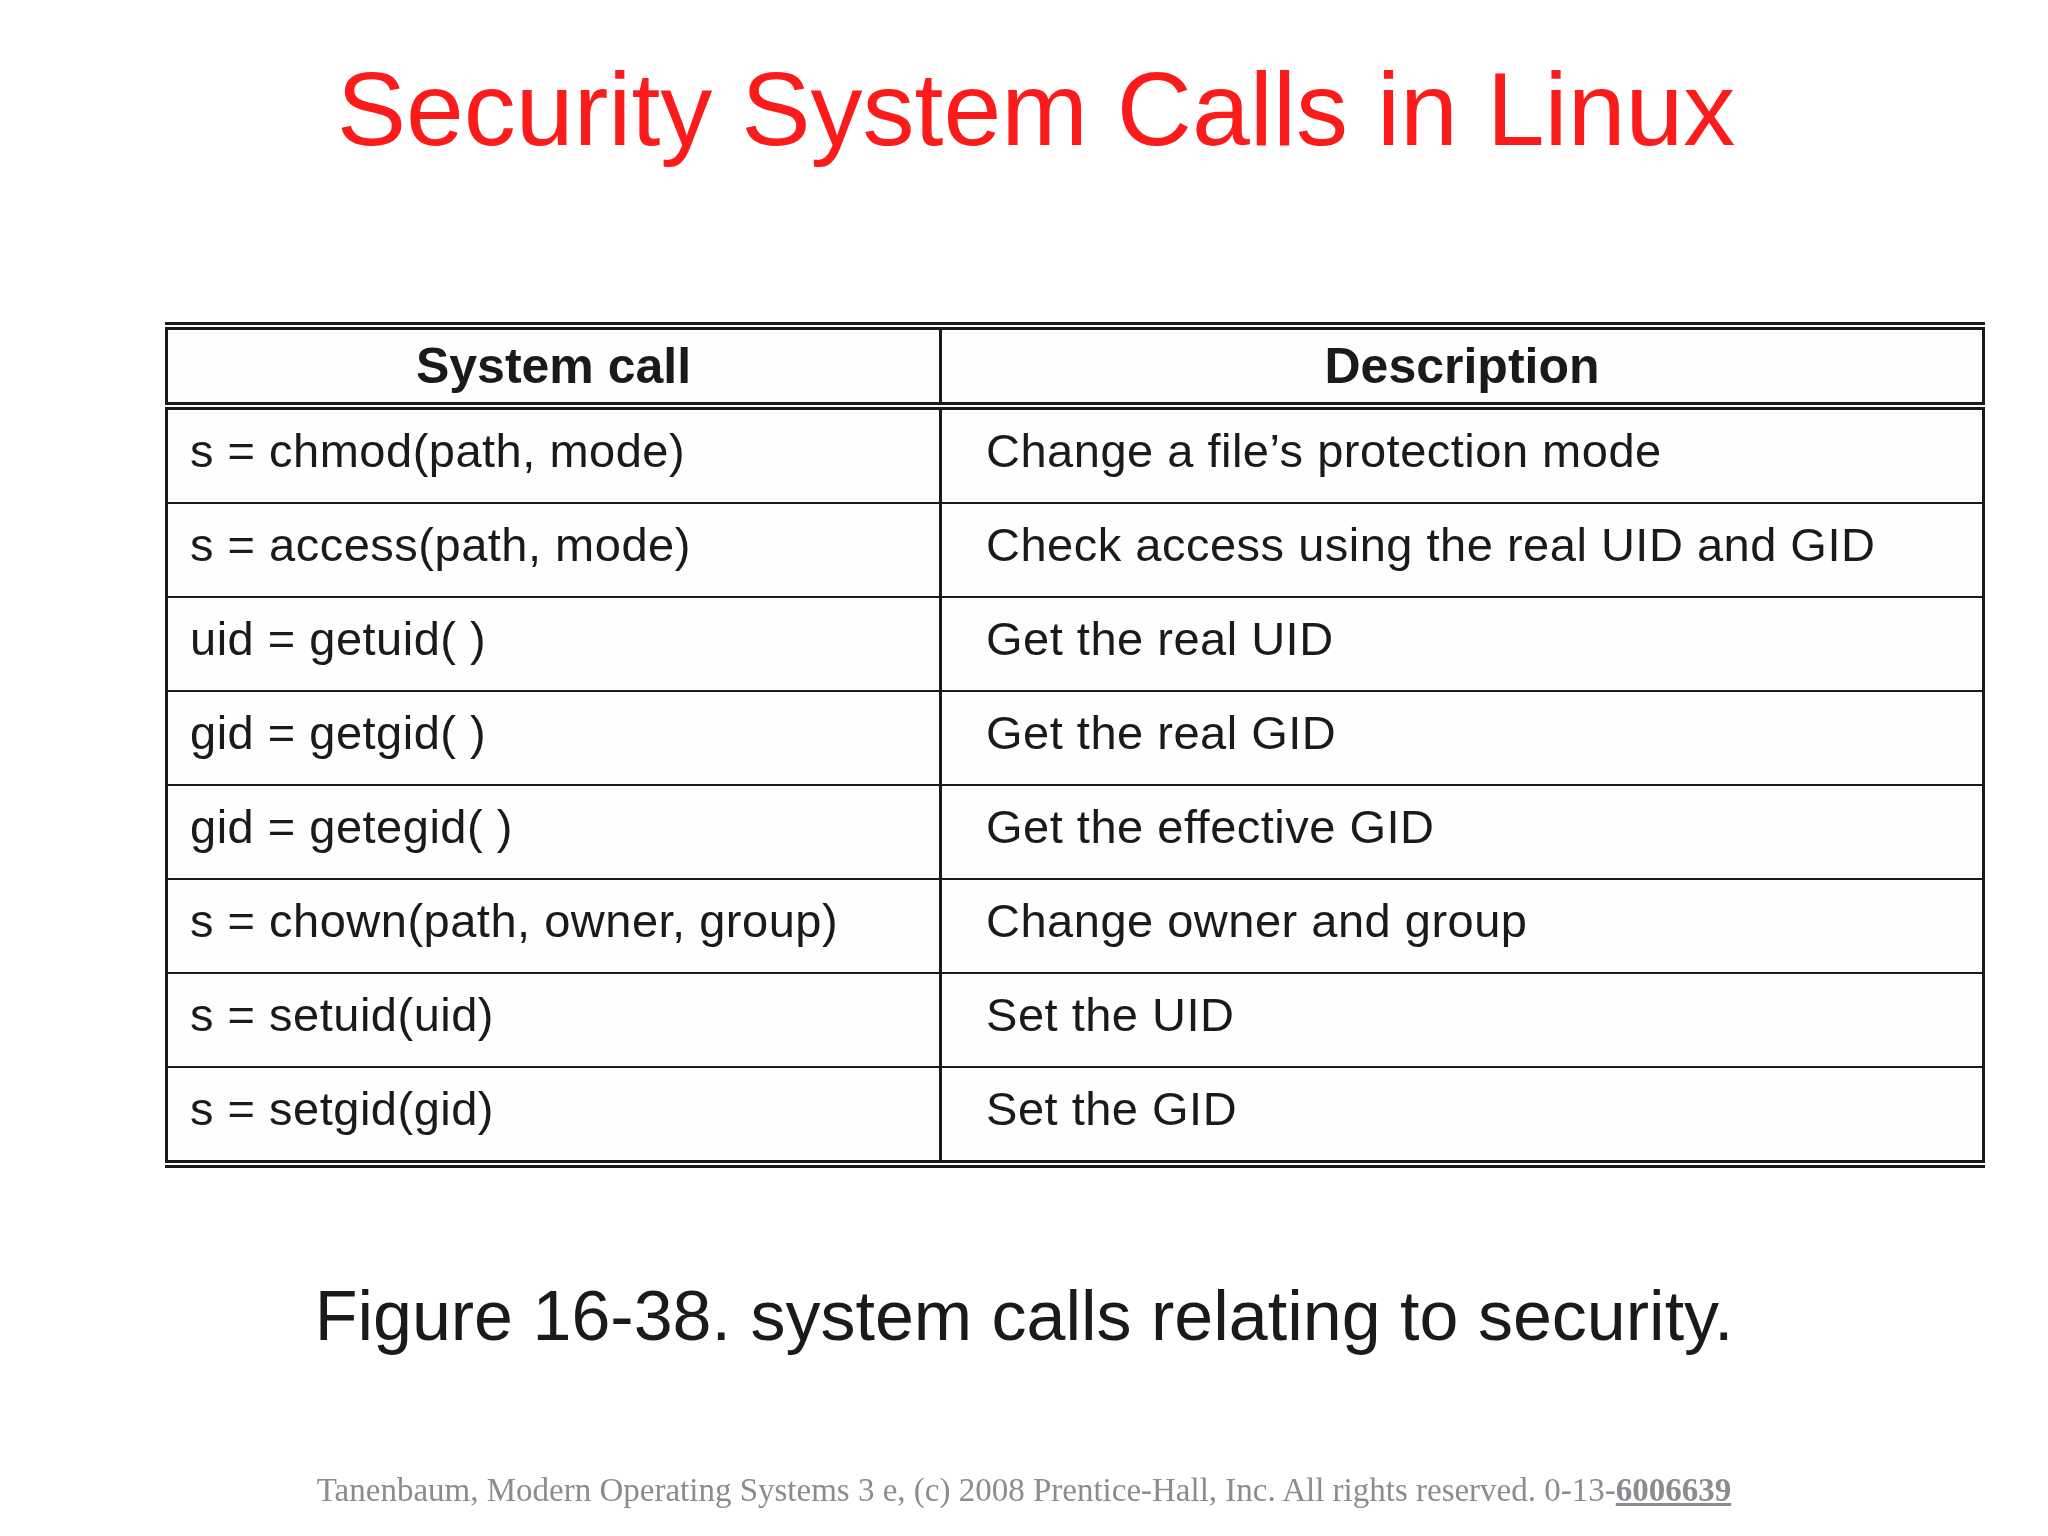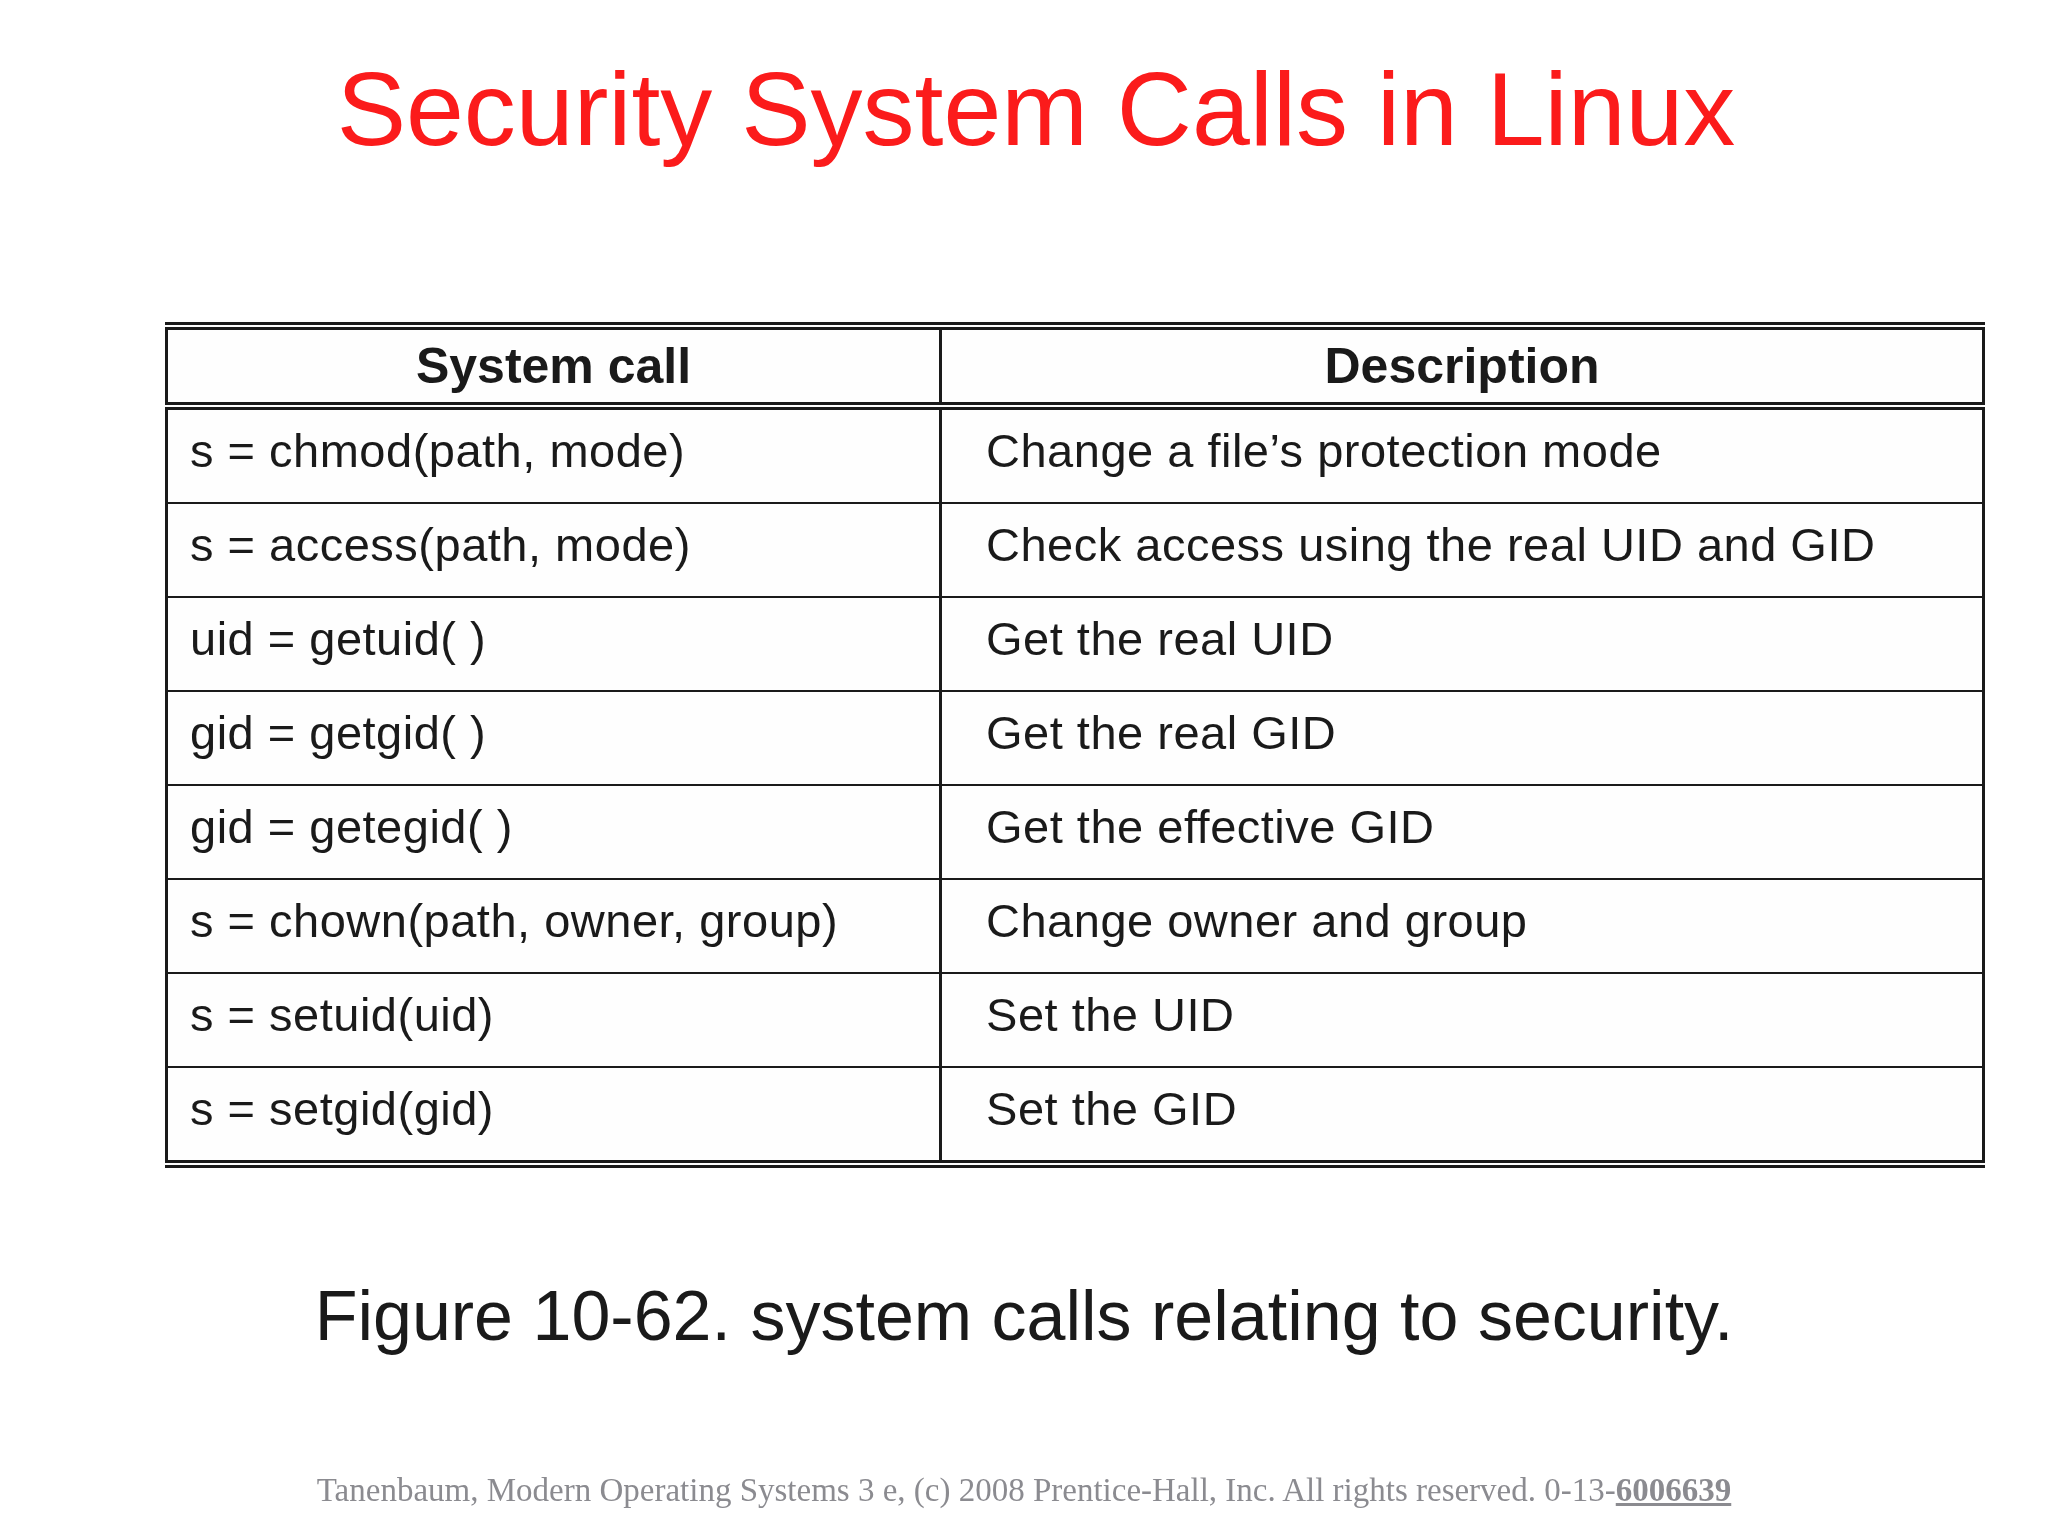--- a/index.html
+++ b/index.html
@@ -143,17 +143,17 @@
             <td class="desc-cell">Set the UID</td>
           </tr>
           <tr>
             <td class="call-cell">s = setgid(gid)</td>
             <td class="desc-cell">Set the GID</td>
           </tr>
         </tbody>
     </table>
   </div>
 
-  <div class="caption">Figure 10-62. system calls relating to security.</div>
+  <div class="caption">Figure 16-38. system calls relating to security.</div>
 
   <div class="footer"><span>Tanenbaum, Modern Operating Systems 3 e, (c) 2008 Prentice-Hall, Inc. All rights reserved. 0-13-</span><span class="code-bold">6006639</span></div>
 
 </div>
 
 </body></html>

